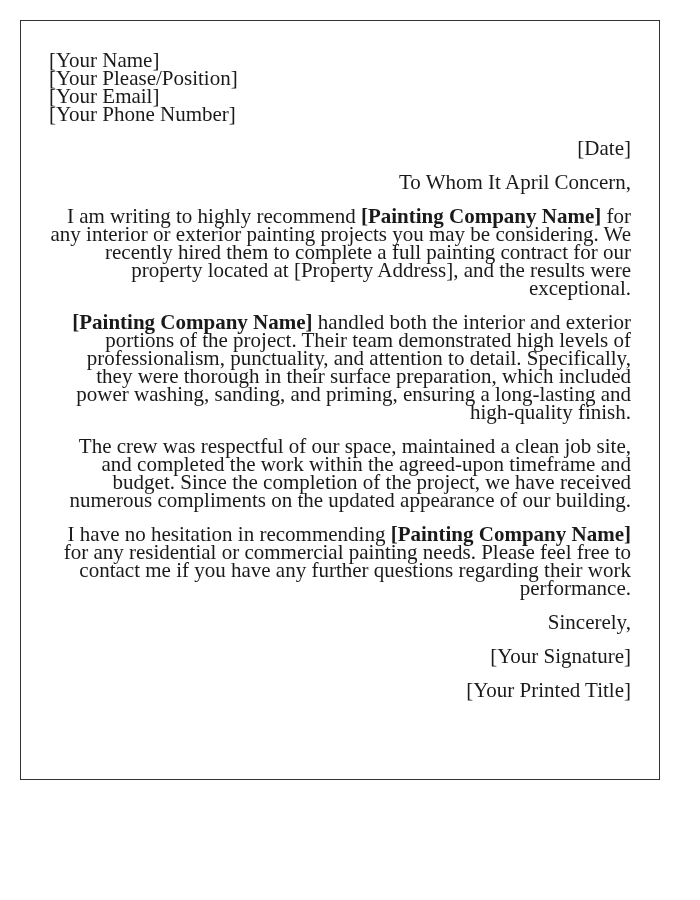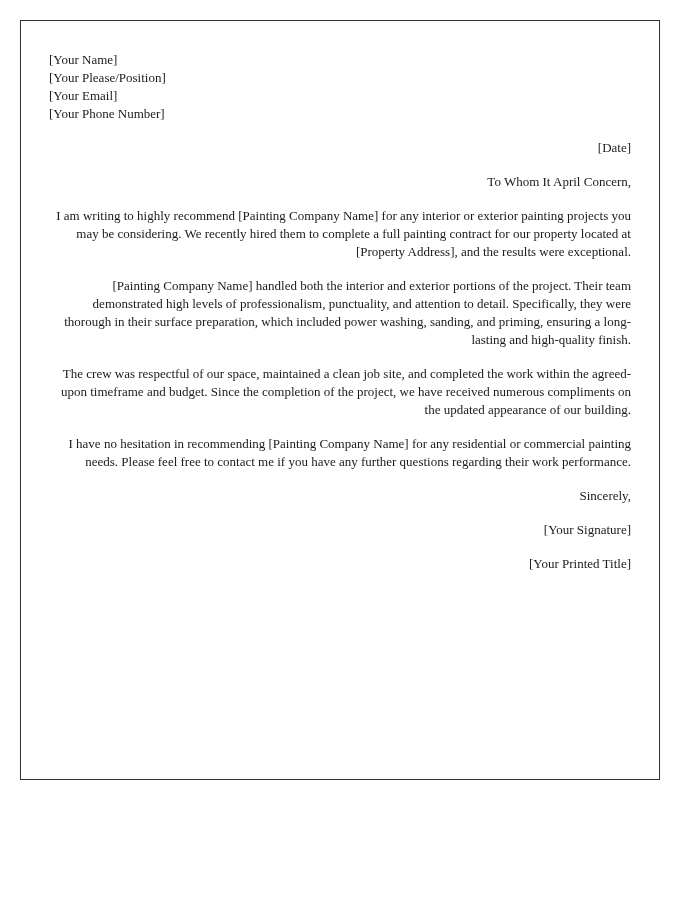--- a/index.html
+++ b/index.html
@@ -16,35 +16,35 @@
     }
     .letter {
       position: absolute;
       left: 20px;
       top: 20px;
       width: 640px;
       height: 760px;
       border: 1px solid #333333;
       box-sizing: border-box;
       padding: 30px 28px 20px 28px;
-      font-size: 13px;
+      font-size: 21px;
       line-height: 18px;
     }
     .block {
       margin: 0 0 16px 0;
     }
     .block p, .block div {
       margin: 0;
     }
     p.para {
       margin: 0 0 16px 0;
       text-align: right;
     }
     b {
-      font-weight: normal;
+      font-weight: bold;
     }
   </style>
 </head>
 <body>
 
 <div class="letter">
 
   <div class="block">
     <div>[Your Name]</div>
     <div>[Your Please/Position]</div>

